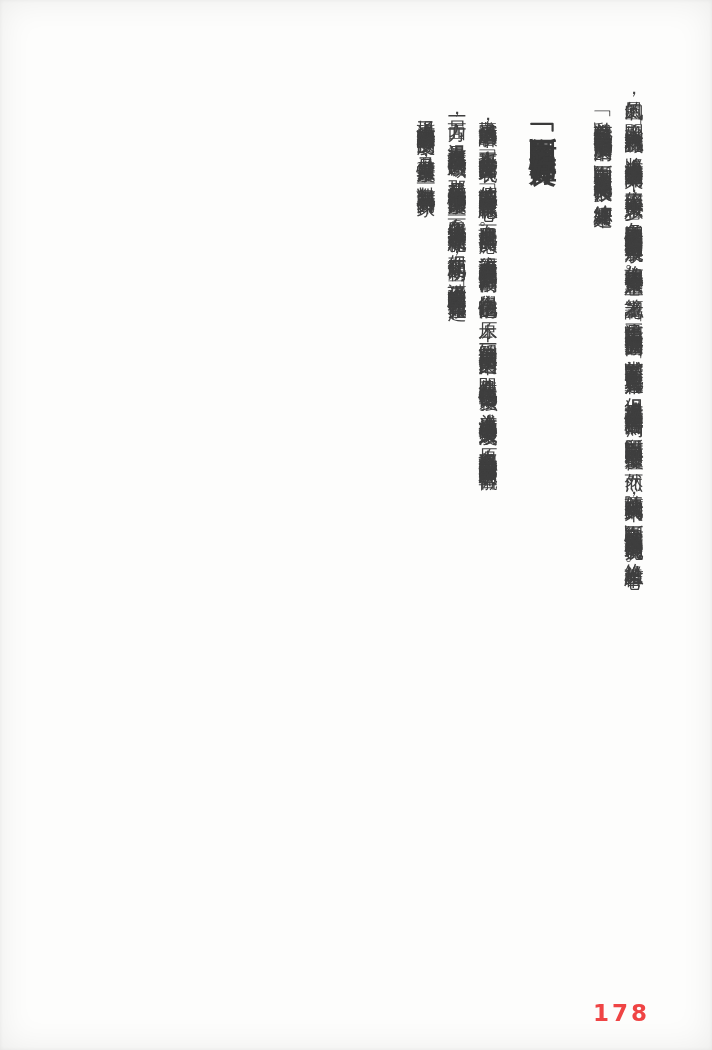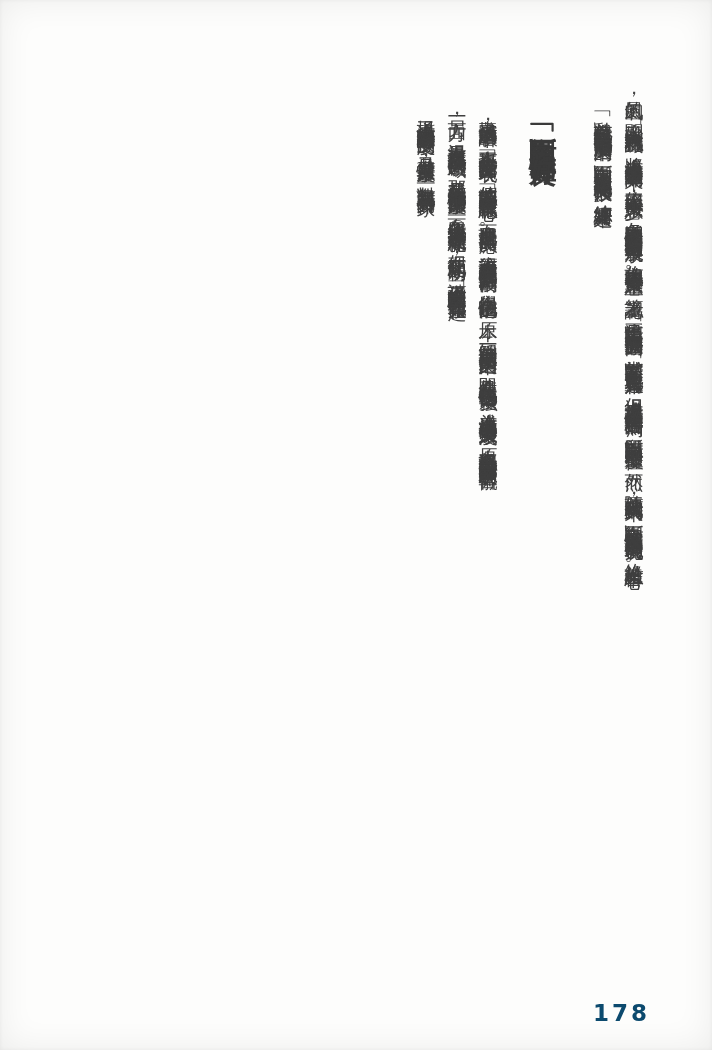--- a/index.html
+++ b/index.html
@@ -50,21 +50,21 @@
     color: #3a3a3a;
   }
   .page-number {
     position: absolute;
     right: 62px;
     bottom: 24px;
     font-family: "DejaVu Sans", "Liberation Sans", sans-serif;
     font-weight: 700;
     font-size: 23px;
     letter-spacing: 3px;
-    color: #0c4a6e;
+    color: #ef4444;
   }
 </style>
 </head>
 <body>
 
 <div class="book-page">
 
   <div class="page-text">
     <p>的風氣，開始引入「成人向雜誌標籤」，將成人漫畫從普通漫畫中區隔開來，修正因而變得愈來愈少，各家出版社開始用性器官結合描寫的激進程度來競爭，作家的表現責任變得愈來愈重。筆者認為，這正是「斷面圖」表現重新被發掘的原因。當然「斷面圖」在此之前也一直有人在用，但過去成人漫畫界並不重視性器官結合的描寫，所以跟「斷面圖」的契合度並不佳。然而，隨著硬蕊時代的到來，「斷面圖」被當成性器結合描寫的補充表現，終於站上舞台中心。</p>
     <p class="indent">「乳首殘像」是跟隨巨乳流行的時代浪潮而發展起來的；「斷面圖」則是搭上成人漫畫硬蕊化的大浪後，才總算姍姍來遲。</p>

